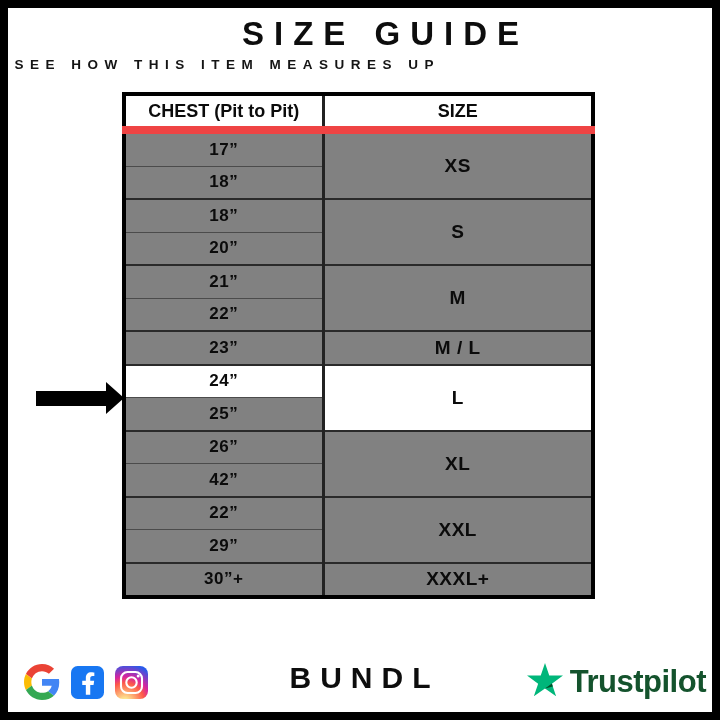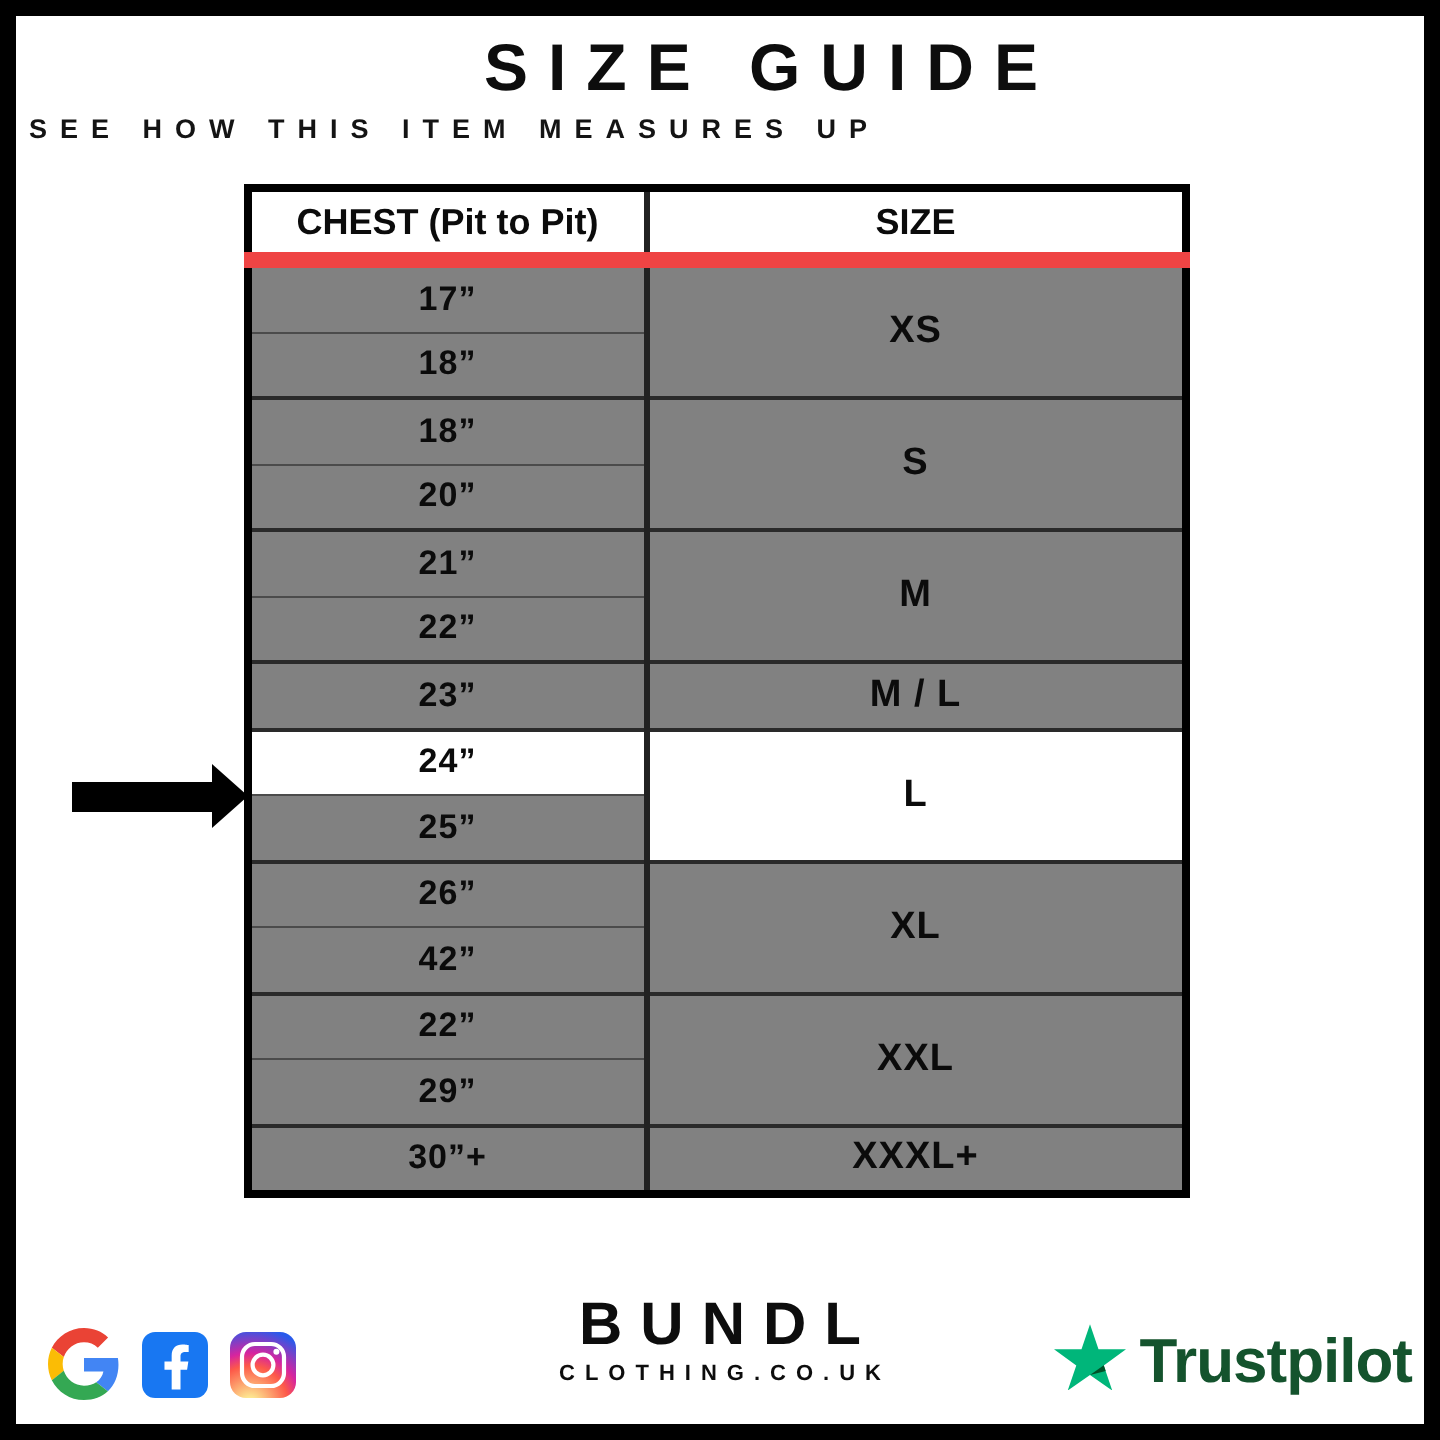--- a/index.html
+++ b/index.html
@@ -157,21 +157,20 @@
       <svg width="33" height="33" viewBox="0 0 33 33" fill="none" stroke="#fff" stroke-width="2.1">
         <rect x="6" y="6" width="21" height="21" rx="6.5"></rect>
         <circle cx="16.5" cy="16.5" r="5.2"></circle>
         <circle cx="23.2" cy="9.9" r="1.5" fill="#fff" stroke="none"></circle>
       </svg>
     </span>
   </div>
 
   <div class="brand">
     <div class="brand-name">BUNDL</div>
-    <div class="brand-tag">CLOTHING.CO.UK</div>
   </div>
 
   <div class="trustpilot">
     <span>
       <svg width="36" height="33" viewBox="0 0 126 115">
         <path class="tp-star-main" d="M126 43.9H77.9L63 0 48.1 43.9 0 43.8l39 28.5-15 43.9 39-27.1 38.9 27.1-14.8-43.9z"></path>
         <path class="tp-star-dark" d="M90.5 82.2 87.1 71.8 63 89.1z"></path>
       </svg>
     </span>
     <span class="tp-text">Trustpilot</span>

